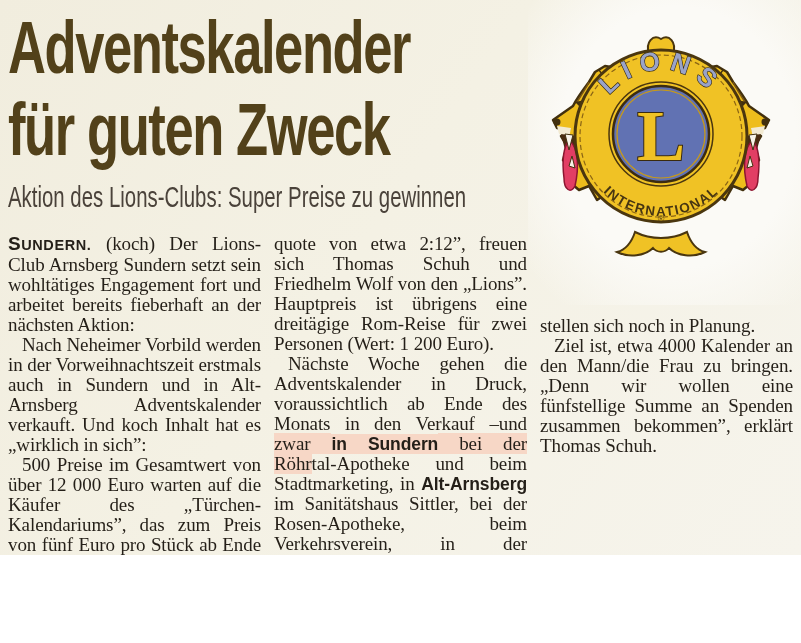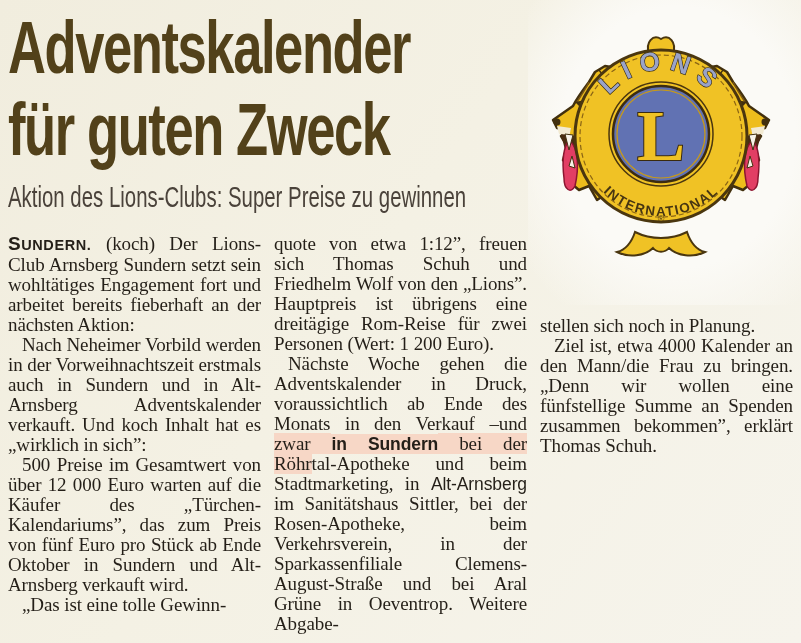--- a/index.html
+++ b/index.html
@@ -1,18 +1,18 @@
 <!DOCTYPE html>
 <html lang="de"><head>
 <meta charset="utf-8">
 <style>
   html,body{margin:0;padding:0;}
   .page{
     position:relative;
-    width:801px;height:643px;
+    width:801px;height:555px;
     background:linear-gradient(125deg,#f1edde 0%,#f4f1e4 45%,#f6f4ec 100%);
     overflow:hidden;
     font-family:"Liberation Serif","DejaVu Serif",serif;
     color:#241f18;
   }
   .logo-backdrop{
     position:absolute;left:528px;top:0;width:273px;height:305px;
     background:radial-gradient(ellipse at 55% 45%, #fbfaf6 55%, rgba(251,250,246,0) 90%);
   }
   .headline-wrap{
@@ -45,21 +45,21 @@
   .seg-leadcap{
     font-family:"Liberation Sans","DejaVu Sans",sans-serif;
     font-weight:bold;font-size:19px;letter-spacing:0.5px;
   }
   .seg-leadsc{
     font-family:"Liberation Sans","DejaVu Sans",sans-serif;
     font-weight:bold;font-size:14.5px;letter-spacing:0.6px;
   }
   .seg-bold{
     font-family:"Liberation Sans","DejaVu Sans",sans-serif;
-    font-weight:normal;font-size:17.5px;
+    font-weight:bold;font-size:17.5px;
   }
   .seg-hl{background:#f7d7c6;}
   .seg-hlbold{
     background:#f7d7c6;
     font-family:"Liberation Sans","DejaVu Sans",sans-serif;
     font-weight:bold;font-size:17.5px;margin-top:28px;
   }
   .logo{position:absolute;left:545px;top:8px;width:250px;height:262px;}
   .logo svg{display:block;width:250px;height:262px;}
 </style>
@@ -127,21 +127,21 @@
   </div>
 
   <div class="columns">
     <div class="col col-1">
         <p class="para"><span class="seg-leadcap">S</span><span class="seg-leadsc">UNDERN.</span><span class="seg-normal"> (koch) Der Lions-Club Arnsberg Sundern setzt sein wohltätiges Engagement fort und arbeitet bereits fieberhaft an der nächsten Aktion:</span></p>
         <p class="para indent"><span class="seg-normal">Nach Neheimer Vorbild werden in der Vorweihnachtszeit erstmals auch in Sundern und in Alt-Arnsberg Adventskalender verkauft. Und koch Inhalt hat es „wirklich in sich”:</span></p>
         <p class="para indent"><span class="seg-normal">500 Preise im Gesamtwert von über 12 000 Euro warten auf die Käufer des „Türchen-Kalendariums”, das zum Preis von fünf Euro pro Stück ab Ende Oktober in Sundern und Alt-Arnsberg verkauft wird.</span></p>
         <p class="para indent"><span class="seg-normal">„Das ist eine tolle Gewinn-</span></p>
       </div>
     <div class="col col-2">
-        <p class="para"><span class="seg-normal">quote von etwa 1:12”, freuen sich Thomas Schuh und Friedhelm Wolf von den „Lions”. Hauptpreis ist übrigens eine dreitägige Rom-Reise für zwei Personen (Wert: 1 200 Euro).</span></p>
+        <p class="para"><span class="seg-normal">quote von etwa 2:12”, freuen sich Thomas Schuh und Friedhelm Wolf von den „Lions”. Hauptpreis ist übrigens eine dreitägige Rom-Reise für zwei Personen (Wert: 1 200 Euro).</span></p>
         <p class="para indent"><span class="seg-normal">Nächste Woche gehen die Adventskalender in Druck, voraussichtlich ab Ende des Monats in den Verkauf –und </span><span class="seg-hl">zwar </span><span class="seg-hlbold">in Sundern</span><span class="seg-hl"> bei der Röhr</span><span class="seg-normal">tal-Apotheke und beim Stadtmarketing, in </span><span class="seg-bold">Alt-Arnsberg</span><span class="seg-normal"> im Sanitätshaus Sittler, bei der Rosen-Apotheke, beim Verkehrsverein, in der Sparkassenfiliale Clemens-August-Straße und bei Aral Grüne in Oeventrop. Weitere Abgabe-</span></p>
       </div>
     <div class="col col-3">
         <p class="para"><span class="seg-normal">stellen sich noch in Planung.</span></p>
         <p class="para indent"><span class="seg-normal">Ziel ist, etwa 4000 Kalender an den Mann/die Frau zu bringen. „Denn wir wollen eine fünfstellige Summe an Spenden zusammen bekommen”, erklärt Thomas Schuh.</span></p>
       </div>
   </div>
 
 </div>
 

